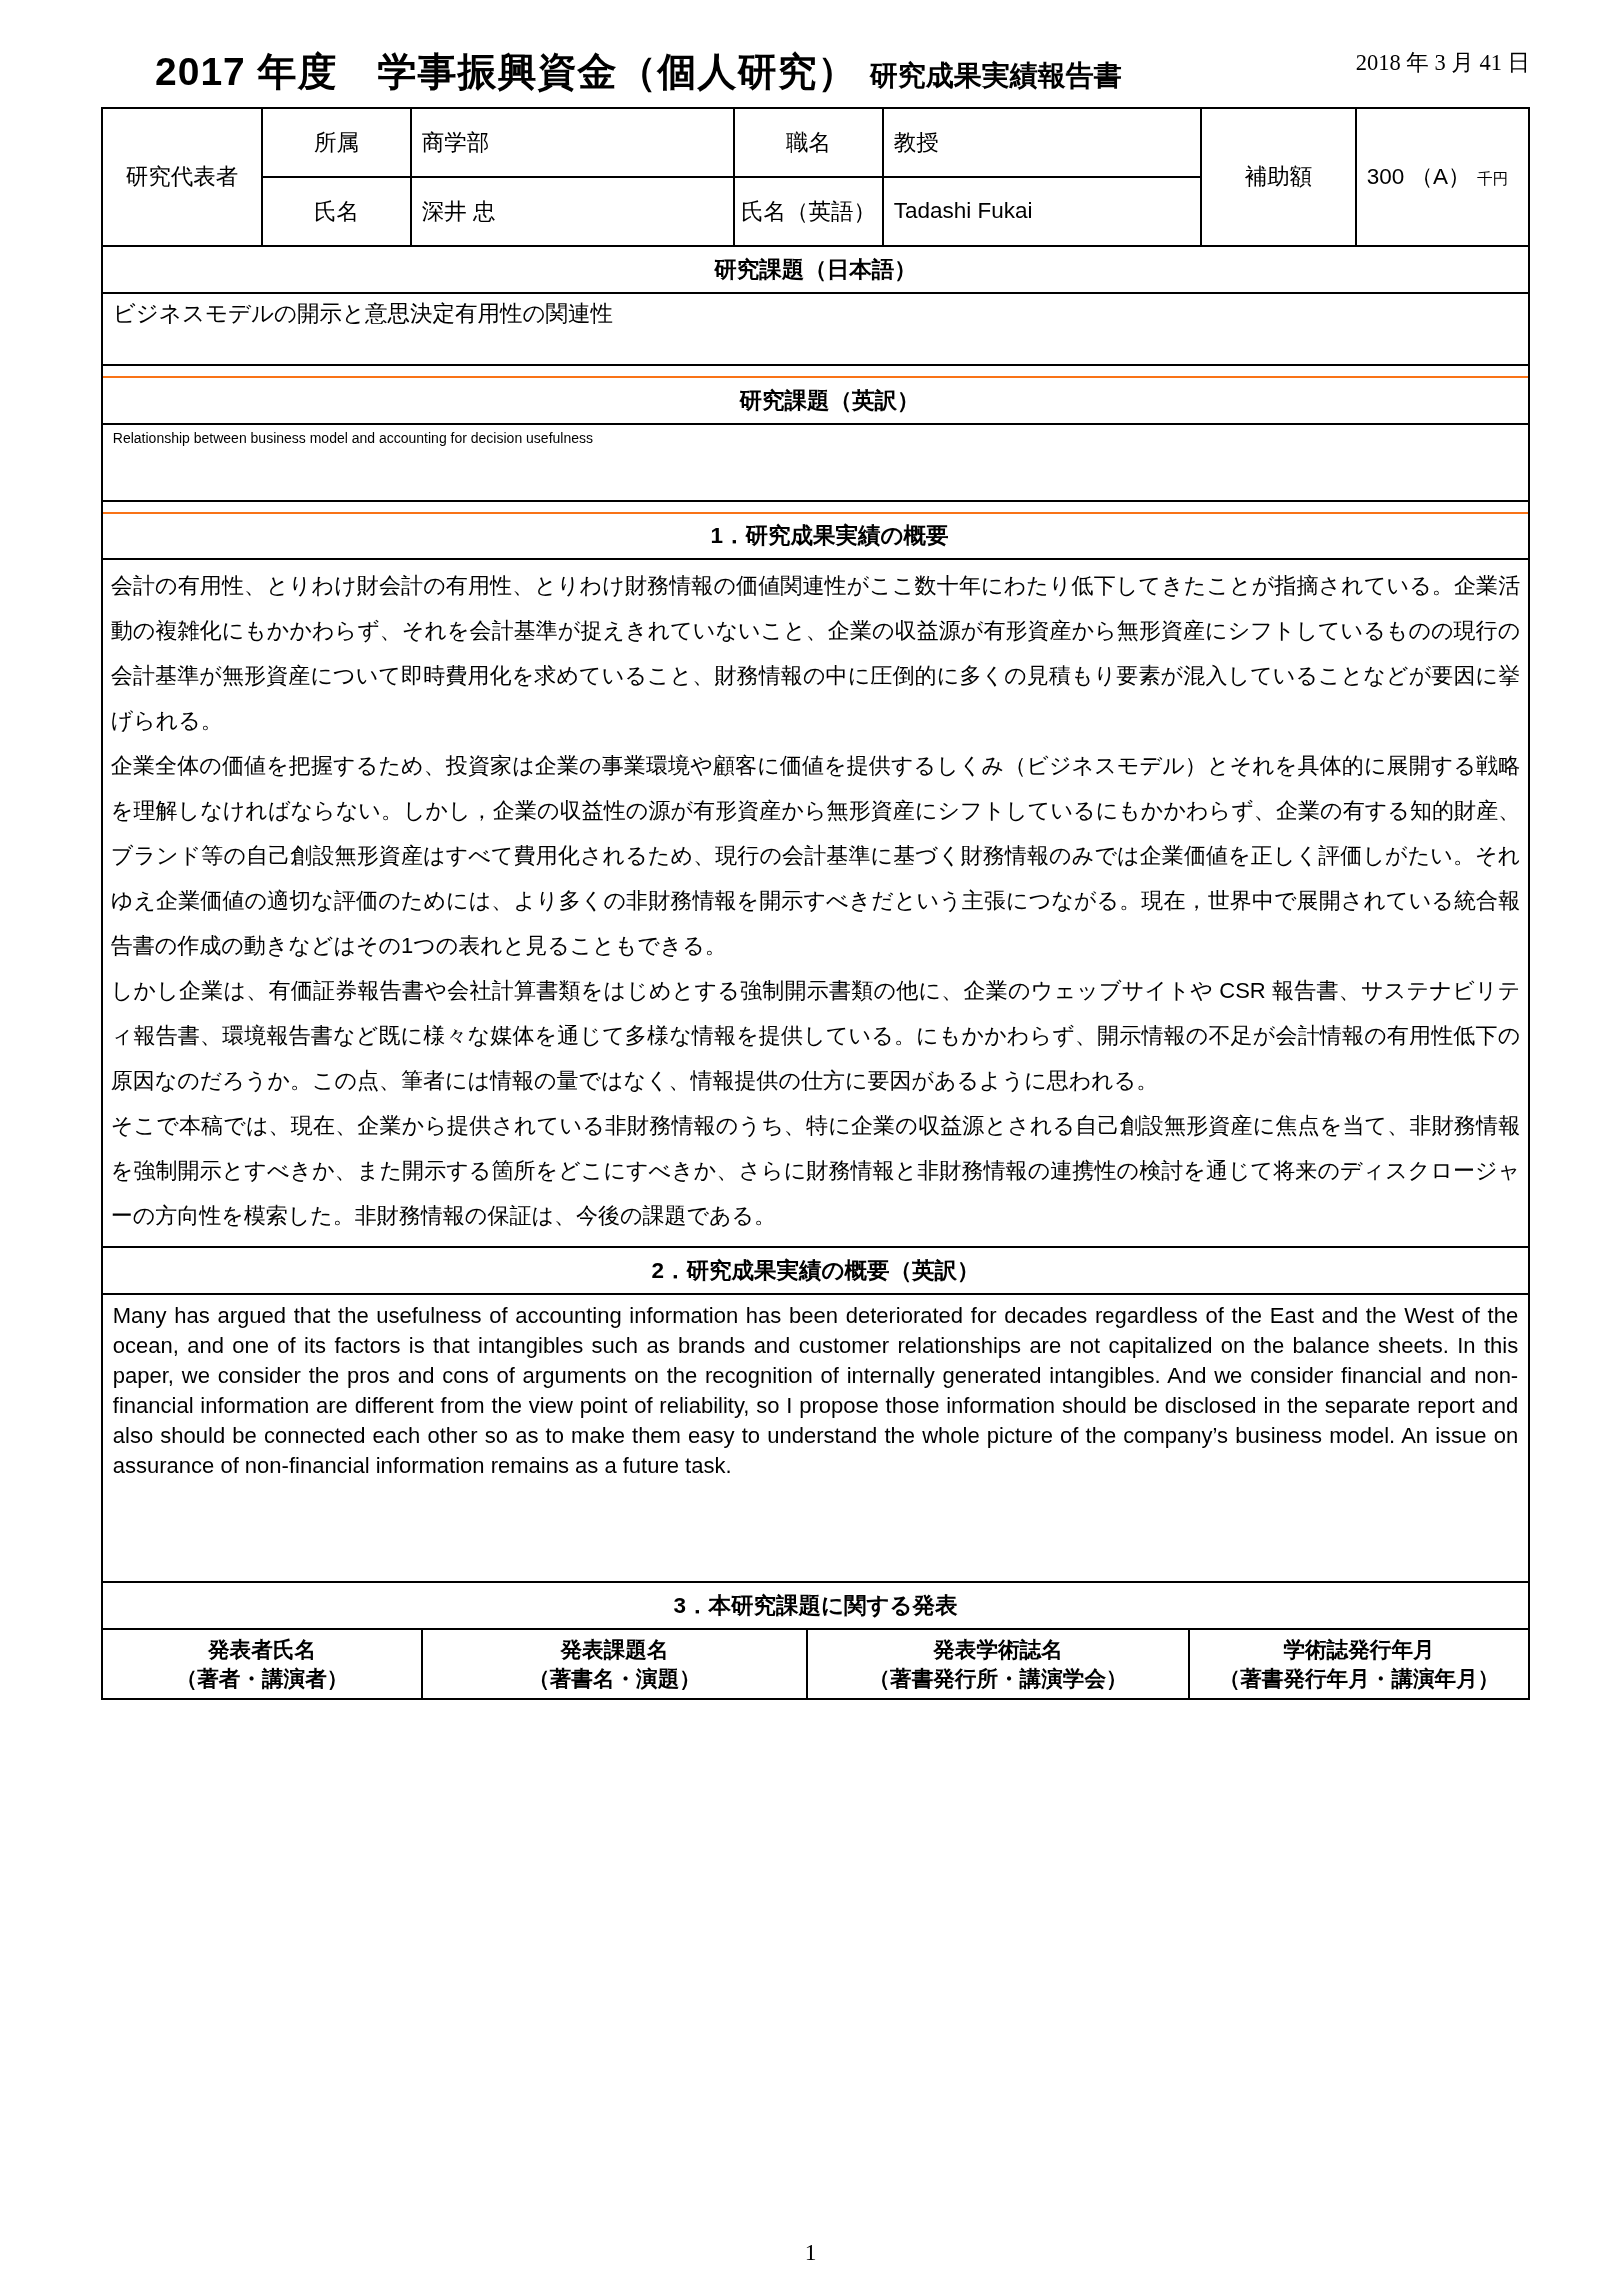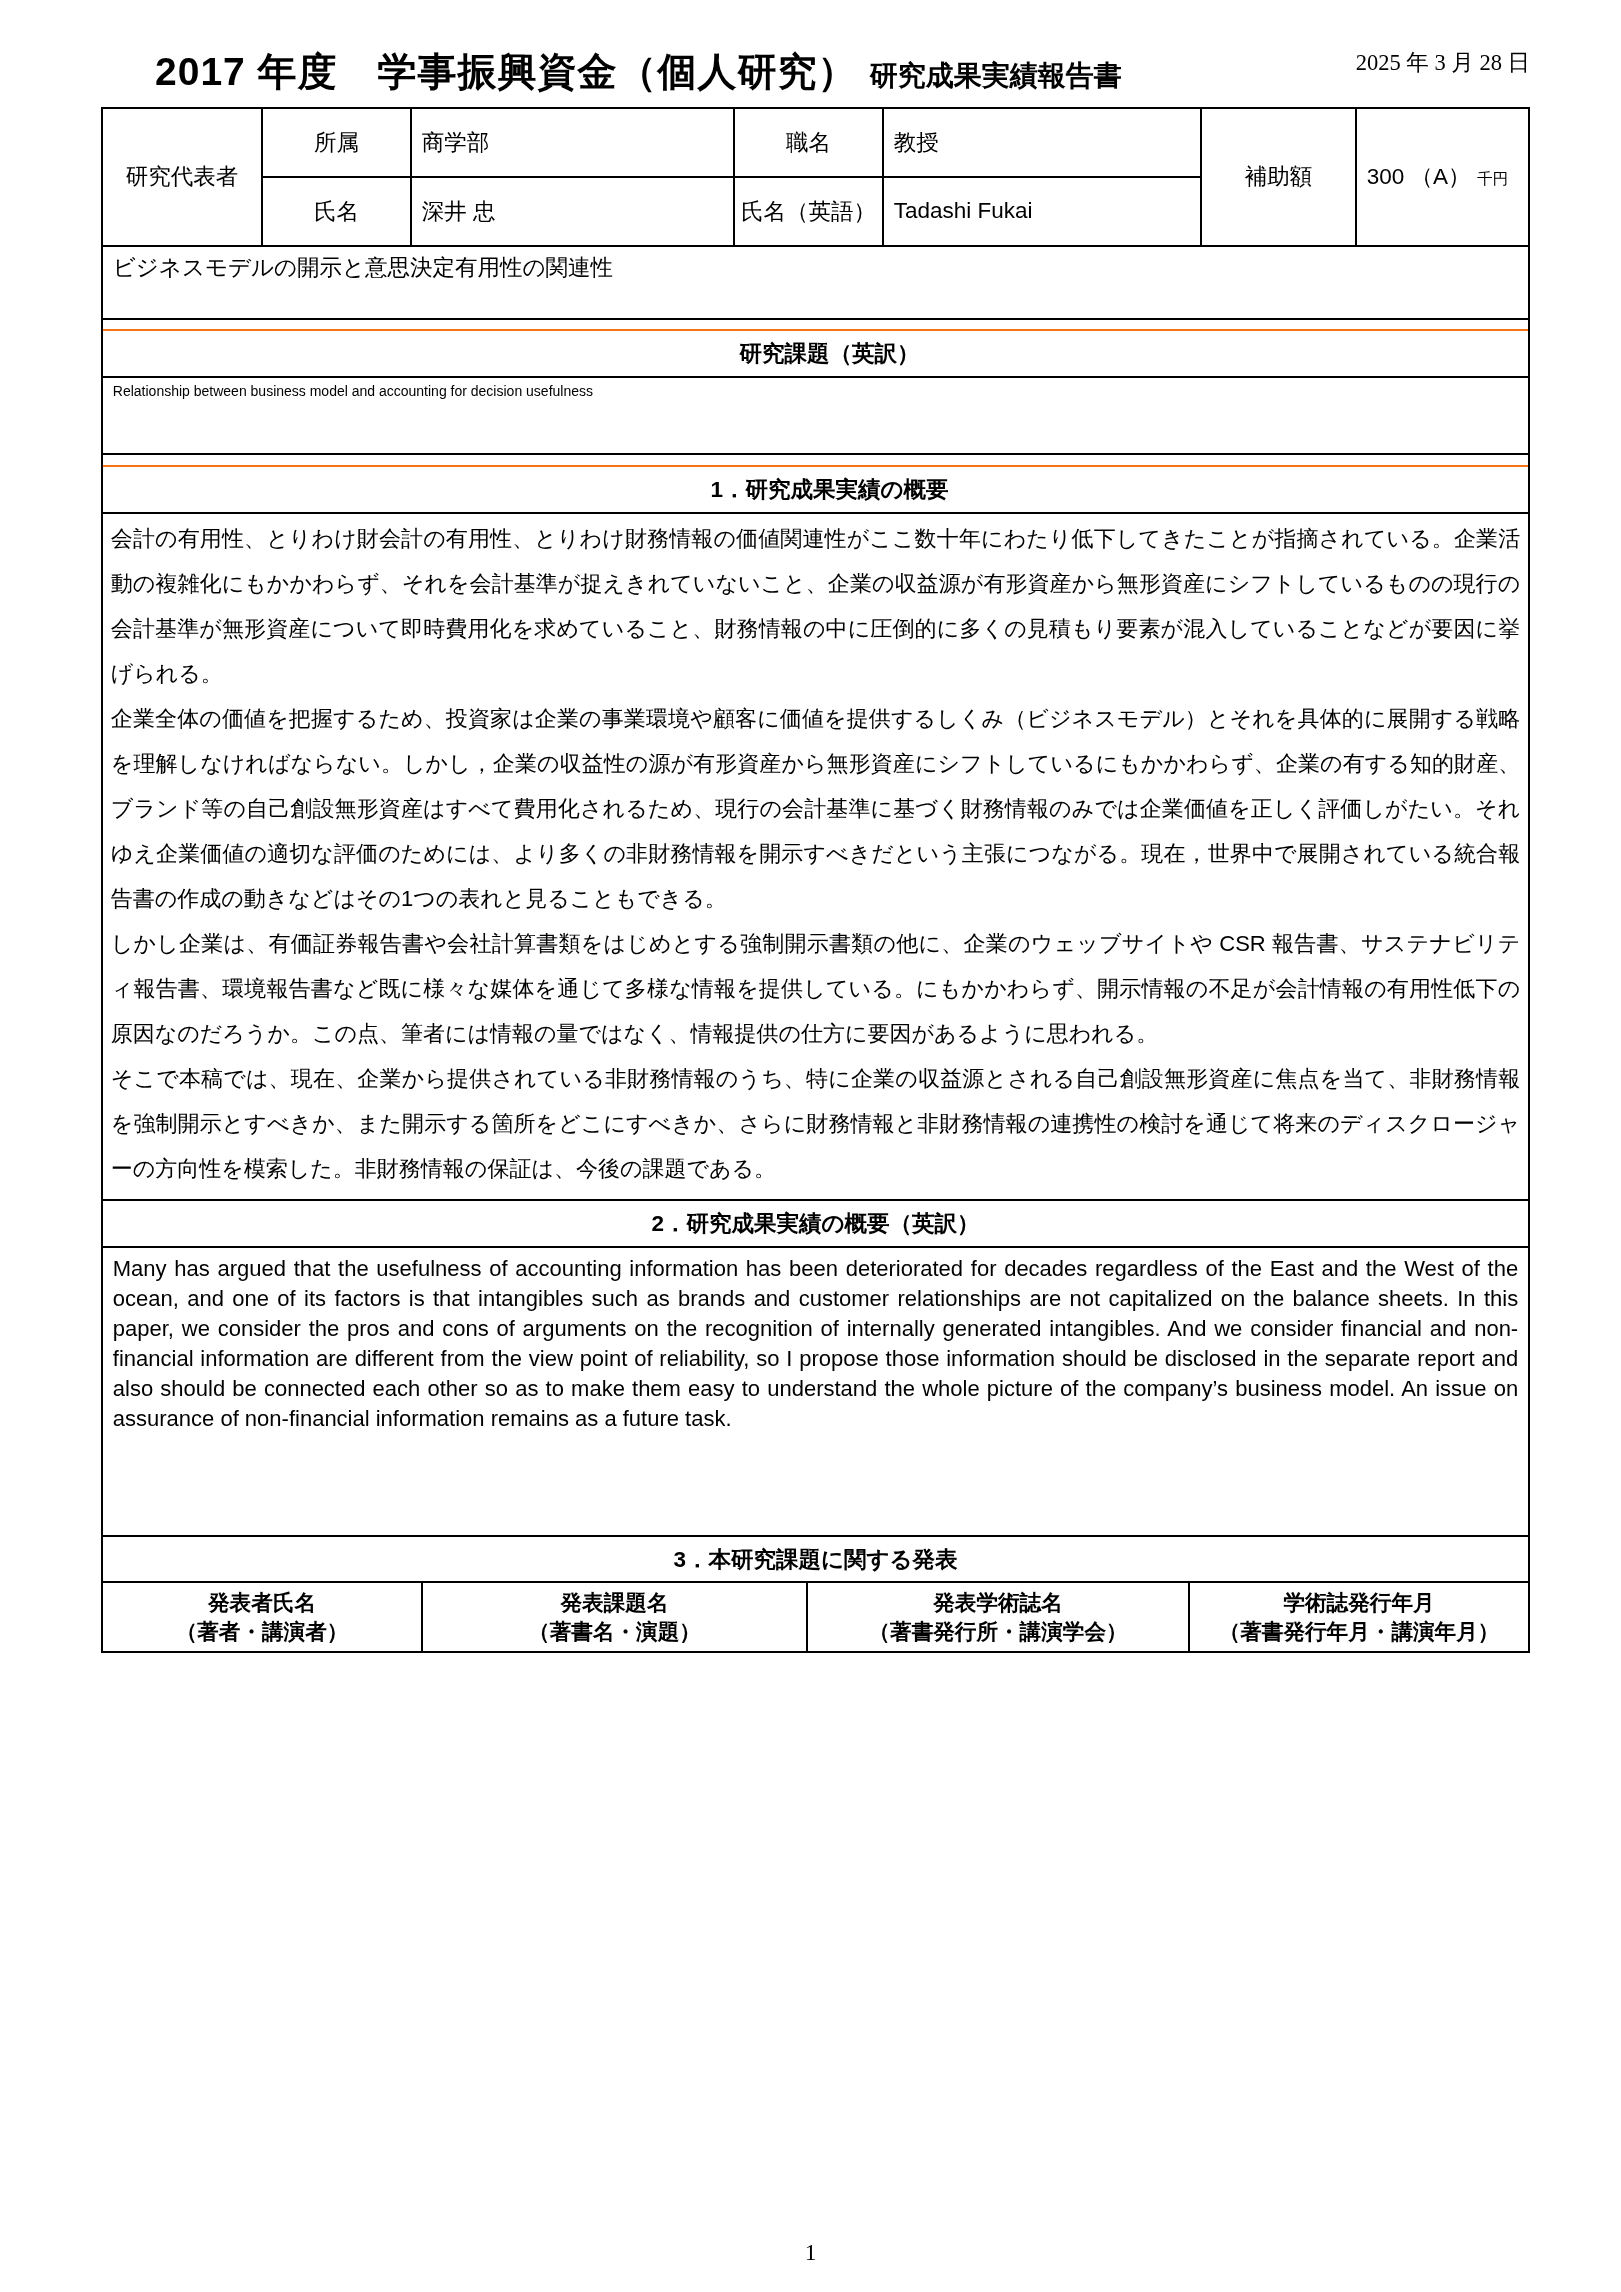--- a/index.html
+++ b/index.html
@@ -42,21 +42,21 @@
 </head>
 <body>
 
 <div class="sheet">
 
   <div class="doc-header">
     <div class="title-wrap">
       <span class="doc-title">2017 年度　学事振興資金（個人研究）</span>
       <span class="doc-title-suffix">研究成果実績報告書</span>
     </div>
-    <div class="doc-date">2025 年 3 月 28 日</div>
+    <div class="doc-date">2018 年 3 月 41 日</div>
   </div>
 
   <div class="frame">
 
     <table class="rep">
       <colgroup>
         <col style="width:159px">
           <col style="width:149px">
           <col style="width:323px">
         <col style="width:149px">
@@ -76,20 +76,21 @@
       </tr>
       <tr>
         <td class="lbl">氏名</td>
         <td>深井 忠</td>
         <td class="lbl">氏名（英語）</td>
         <td>Tadashi Fukai</td>
       </tr>
       </tbody>
     </table>
 
+    <div class="sec-head">研究課題（日本語）</div>
     <div class="box-body topic-ja-body">ビジネスモデルの開示と意思決定有用性の関連性</div>
 
     <div class="gap"></div>
 
     <div class="sec-head tline">研究課題（英訳）</div>
     <div class="box-body topic-en-body">Relationship between business model and accounting for decision usefulness</div>
 
     <div class="gap"></div>
 
     <div class="sec-head tline">1．研究成果実績の概要</div>

